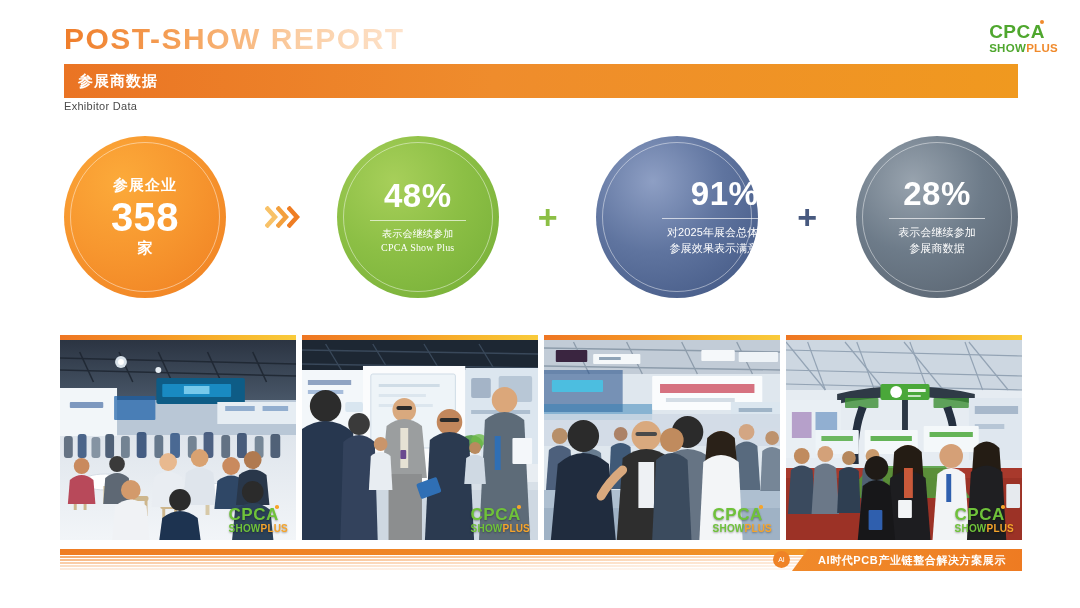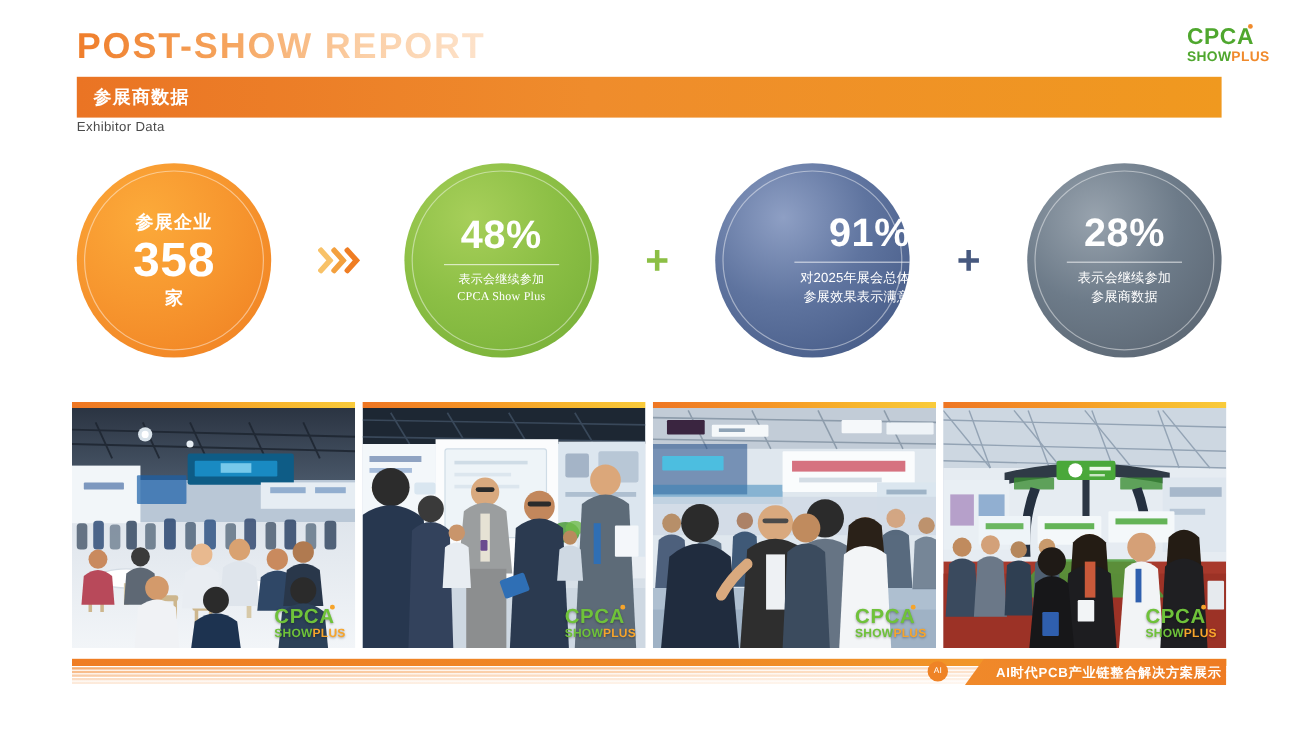--- a/index.html
+++ b/index.html
@@ -322,21 +322,21 @@
     right: 0;
     top: 0;
     height: 22px;
     background: linear-gradient(90deg, #f0892a 0%, #ef8326 60%, #ee7b22 100%);
     color: #ffffff;
     font-size: 11px;
     font-weight: bold;
     letter-spacing: 0.6px;
     display: flex;
     align-items: center;
-    padding: 0 4px 0 26px;
+    padding: 0 16px 0 26px;
     clip-path: polygon(16px 0, 100% 0, 100% 100%, 0 100%);
   }
   .footer-badge {
     position: absolute;
     right: 232px;
     top: 2px;
     width: 17px;
     height: 17px;
     border-radius: 50%;
     background: #ef8326;

